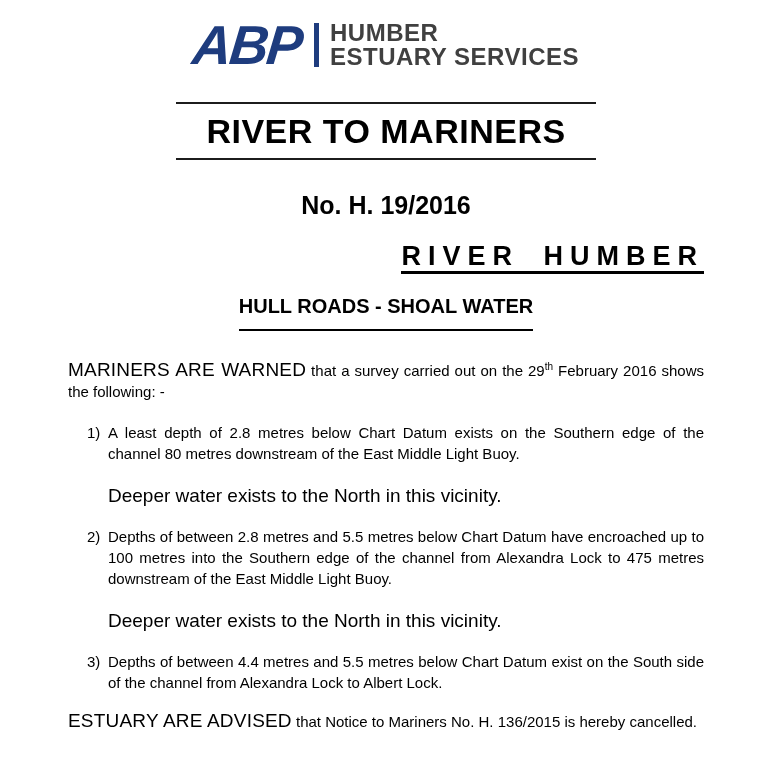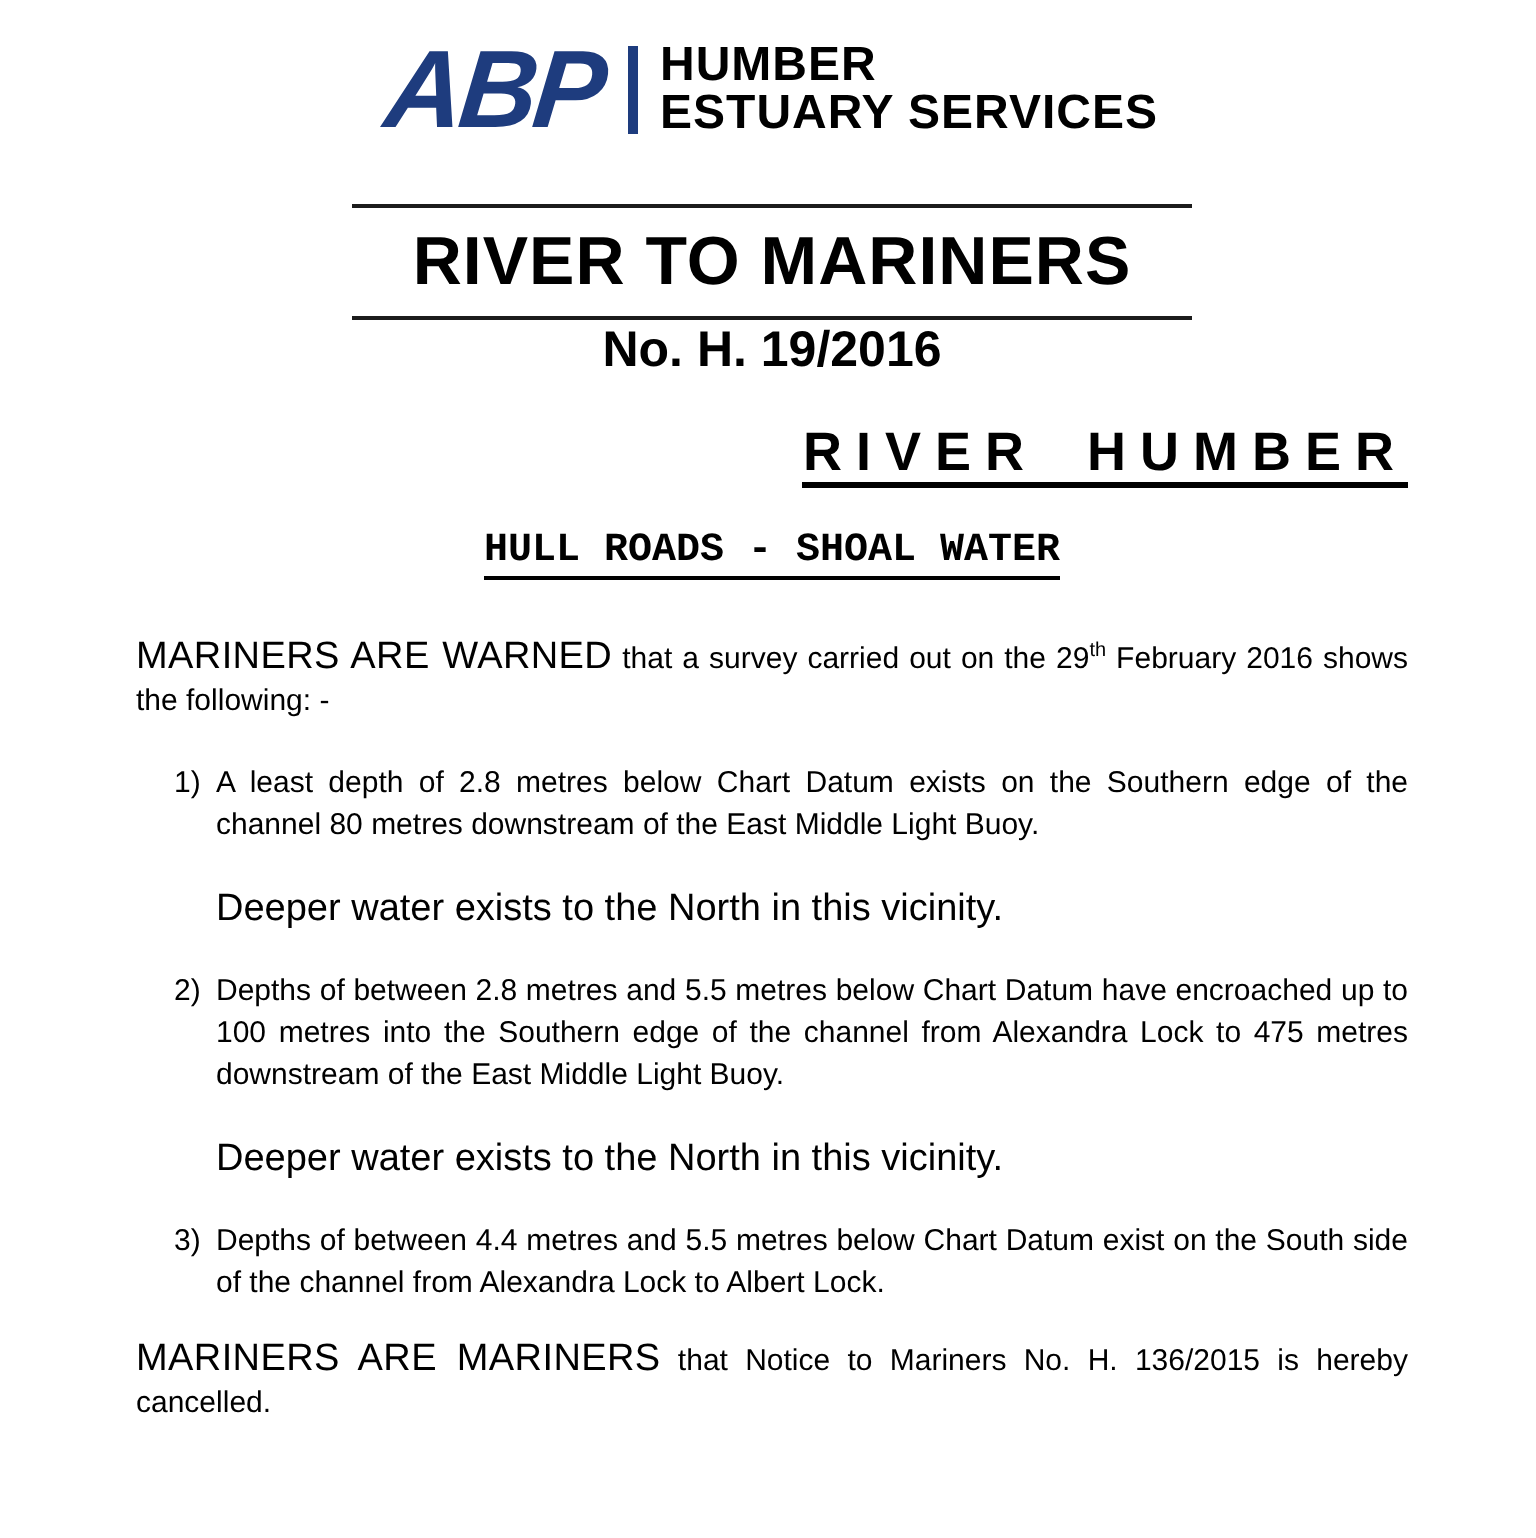--- a/index.html
+++ b/index.html
@@ -36,21 +36,21 @@
   }
   .logo-divider {
     width: 5px;
     height: 44px;
     background: #1e3c7e;
     margin: 0 11px 0 7px;
   }
   .logo-text {
     font-size: 24px;
     font-weight: bold;
-    color: #000000;
+    color: #404040;
     line-height: 24px;
     letter-spacing: 0.5px;
   }
 
   
   .title-block { margin-top: 34px; }
   .rule {
     width: 420px;
     margin: 0 auto;
     border: none;
@@ -60,20 +60,21 @@
     text-align: center;
     font-size: 34px;
     font-weight: bold;
     letter-spacing: 0.5px;
     line-height: 40px;
     margin: 7px 0;
   }
 
   
   .notice-number {
+    margin-top: 30px;
     text-align: center;
     font-size: 25px;
     font-weight: bold;
     line-height: 30px;
   }
   .river-title-wrap { margin-top: 22px; text-align: right; }
   .river-title {
     display: inline-block;
     font-size: 27px;
     font-weight: bold;
@@ -83,22 +84,21 @@
     border-bottom: 3px solid #000;
     padding-bottom: 1px;
   }
   .subject-title-wrap { margin-top: 21px; text-align: center; }
   .subject-title {
     display: inline-block;
     font-size: 20px;
     font-weight: bold;
     line-height: 22px;
     border-bottom: 2px solid #000;
-    padding-bottom: 1px;
-    font-family: Liberation Mono, monospace;
+    padding-bottom: 12px;
   }
 
   
   .para {
     font-size: 15px;
     line-height: 21px;
     text-align: justify;
   }
   .lead-para { margin-top: 28px; }
   .lead {
@@ -186,15 +186,15 @@
       <p class="item-note">Deeper water exists to the North in this vicinity.</p>
     </div>
 
     <div class="list-item">
       <span class="item-num">3)</span>
       <p class="item-text">Depths of between 4.4 metres and 5.5 metres below Chart Datum exist on the South side of the channel from Alexandra Lock to Albert Lock.</p>
     </div>
 
   </div>
 
-  <p class="para advised-para"><span class="lead">MARINERS ARE MARINERS</span><span> that Notice to Mariners No. H. 136/2015 is hereby cancelled.</span></p>
+  <p class="para advised-para"><span class="lead">ESTUARY ARE ADVISED</span><span> that Notice to Mariners No. H. 136/2015 is hereby cancelled.</span></p>
 
 </div>
 
 </body></html>

